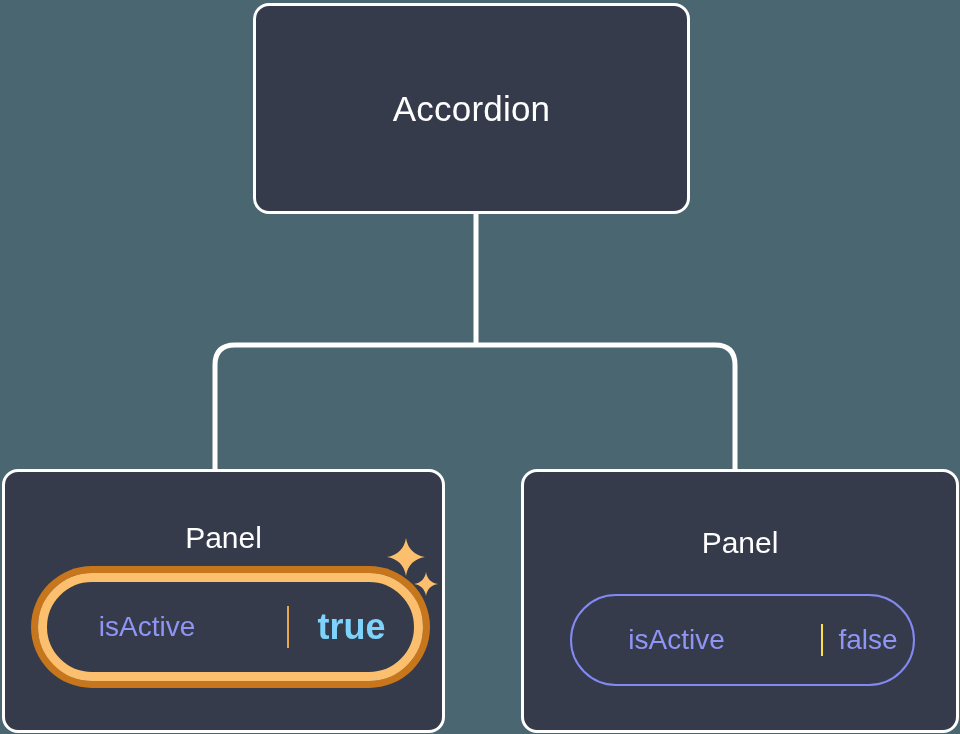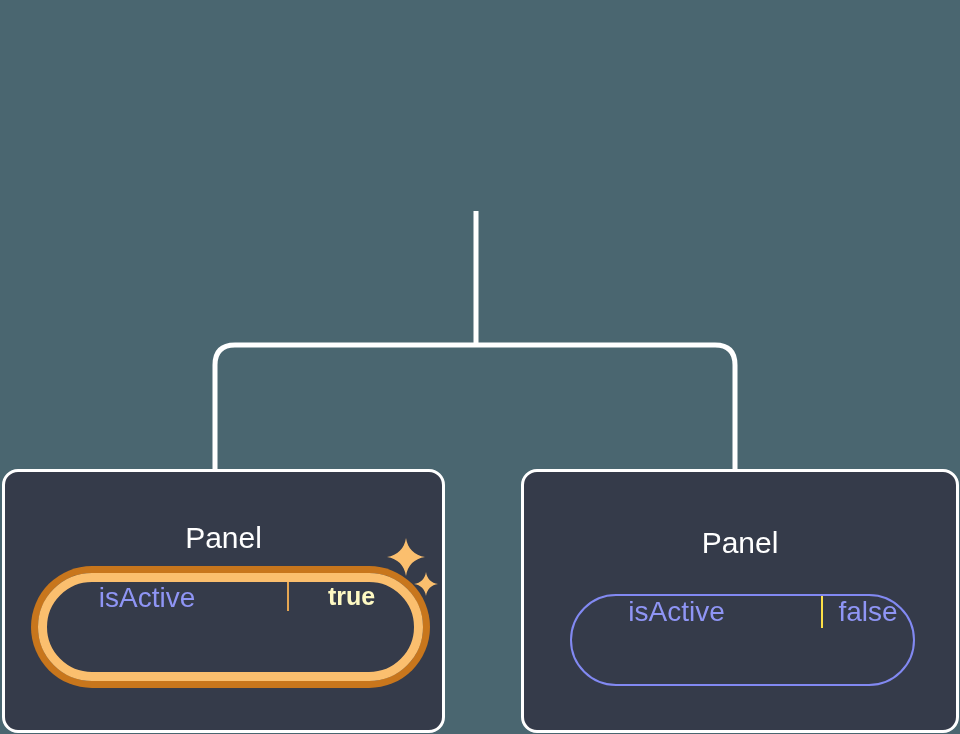--- a/index.html
+++ b/index.html
@@ -68,21 +68,21 @@
     line-height: 1;
   }
   .node-panel-left  .node-title-panel { top: 51px; }
   .node-panel-right .node-title-panel { top: 56px; }
 
   
   .pill {
     position: absolute;
     box-sizing: border-box;
     display: flex;
-    align-items: flex-start;
+    align-items: center;
     border-radius: 999px;
     gap: 40px;
   }
   .pill-cell {
     display: flex;
     align-items: center;
     justify-content: center;
     box-sizing: border-box;
     white-space: nowrap;
   }
@@ -113,22 +113,22 @@
     height: 108px;
     border: 9px solid #fbbf6e;
     box-shadow: 0 0 0 7px #c8761c;
     background: transparent;
   }
   .pill-hi .pill-cell { color: #8f95f5; font-size: 28px; }
   .pill-hi .pill-key   { flex: 0 0 200px; }
   .pill-hi .pill-value {
     flex: 1 1 auto;
     border-left: 2px solid #e6a652;
-    color: #fef9c3;
-    font-size: 25px;
+    color: #7dd3fc;
+    font-size: 36px;
   }
 
   
   .sparkle {
     position: absolute;
     color: #fbbf6e;
     line-height: 0;
   }
   .sparkle-lg { left: 387px; top: 538px; }
   .sparkle-sm { left: 414px; top: 572px; }
@@ -138,20 +138,23 @@
 
 <div id="canvas">
 
   <svg id="connectors" viewBox="0 0 960 734" xmlns="http://www.w3.org/2000/svg">
 
     <path d="M 476 211 L 476 345" fill="none" stroke="#ffffff" stroke-width="5" stroke-linecap="butt"></path>
 
     <path d="M 215 472 L 215 365 Q 215 345 235 345 L 715 345 Q 735 345 735 365 L 735 472" fill="none" stroke="#ffffff" stroke-width="5" stroke-linejoin="round"></path>
   </svg>
 
+  <div class="node node-root">
+    <span class="node-title-root">Accordion</span>
+  </div>
 
   <div class="node node-panel node-panel-left">
     <span class="node-title-panel">Panel</span>
 
     <div class="pill pill-hi">
       <span class="pill-cell pill-key">isActive</span>
       <span class="pill-cell pill-value">true</span>
     </div>
   </div>
 

